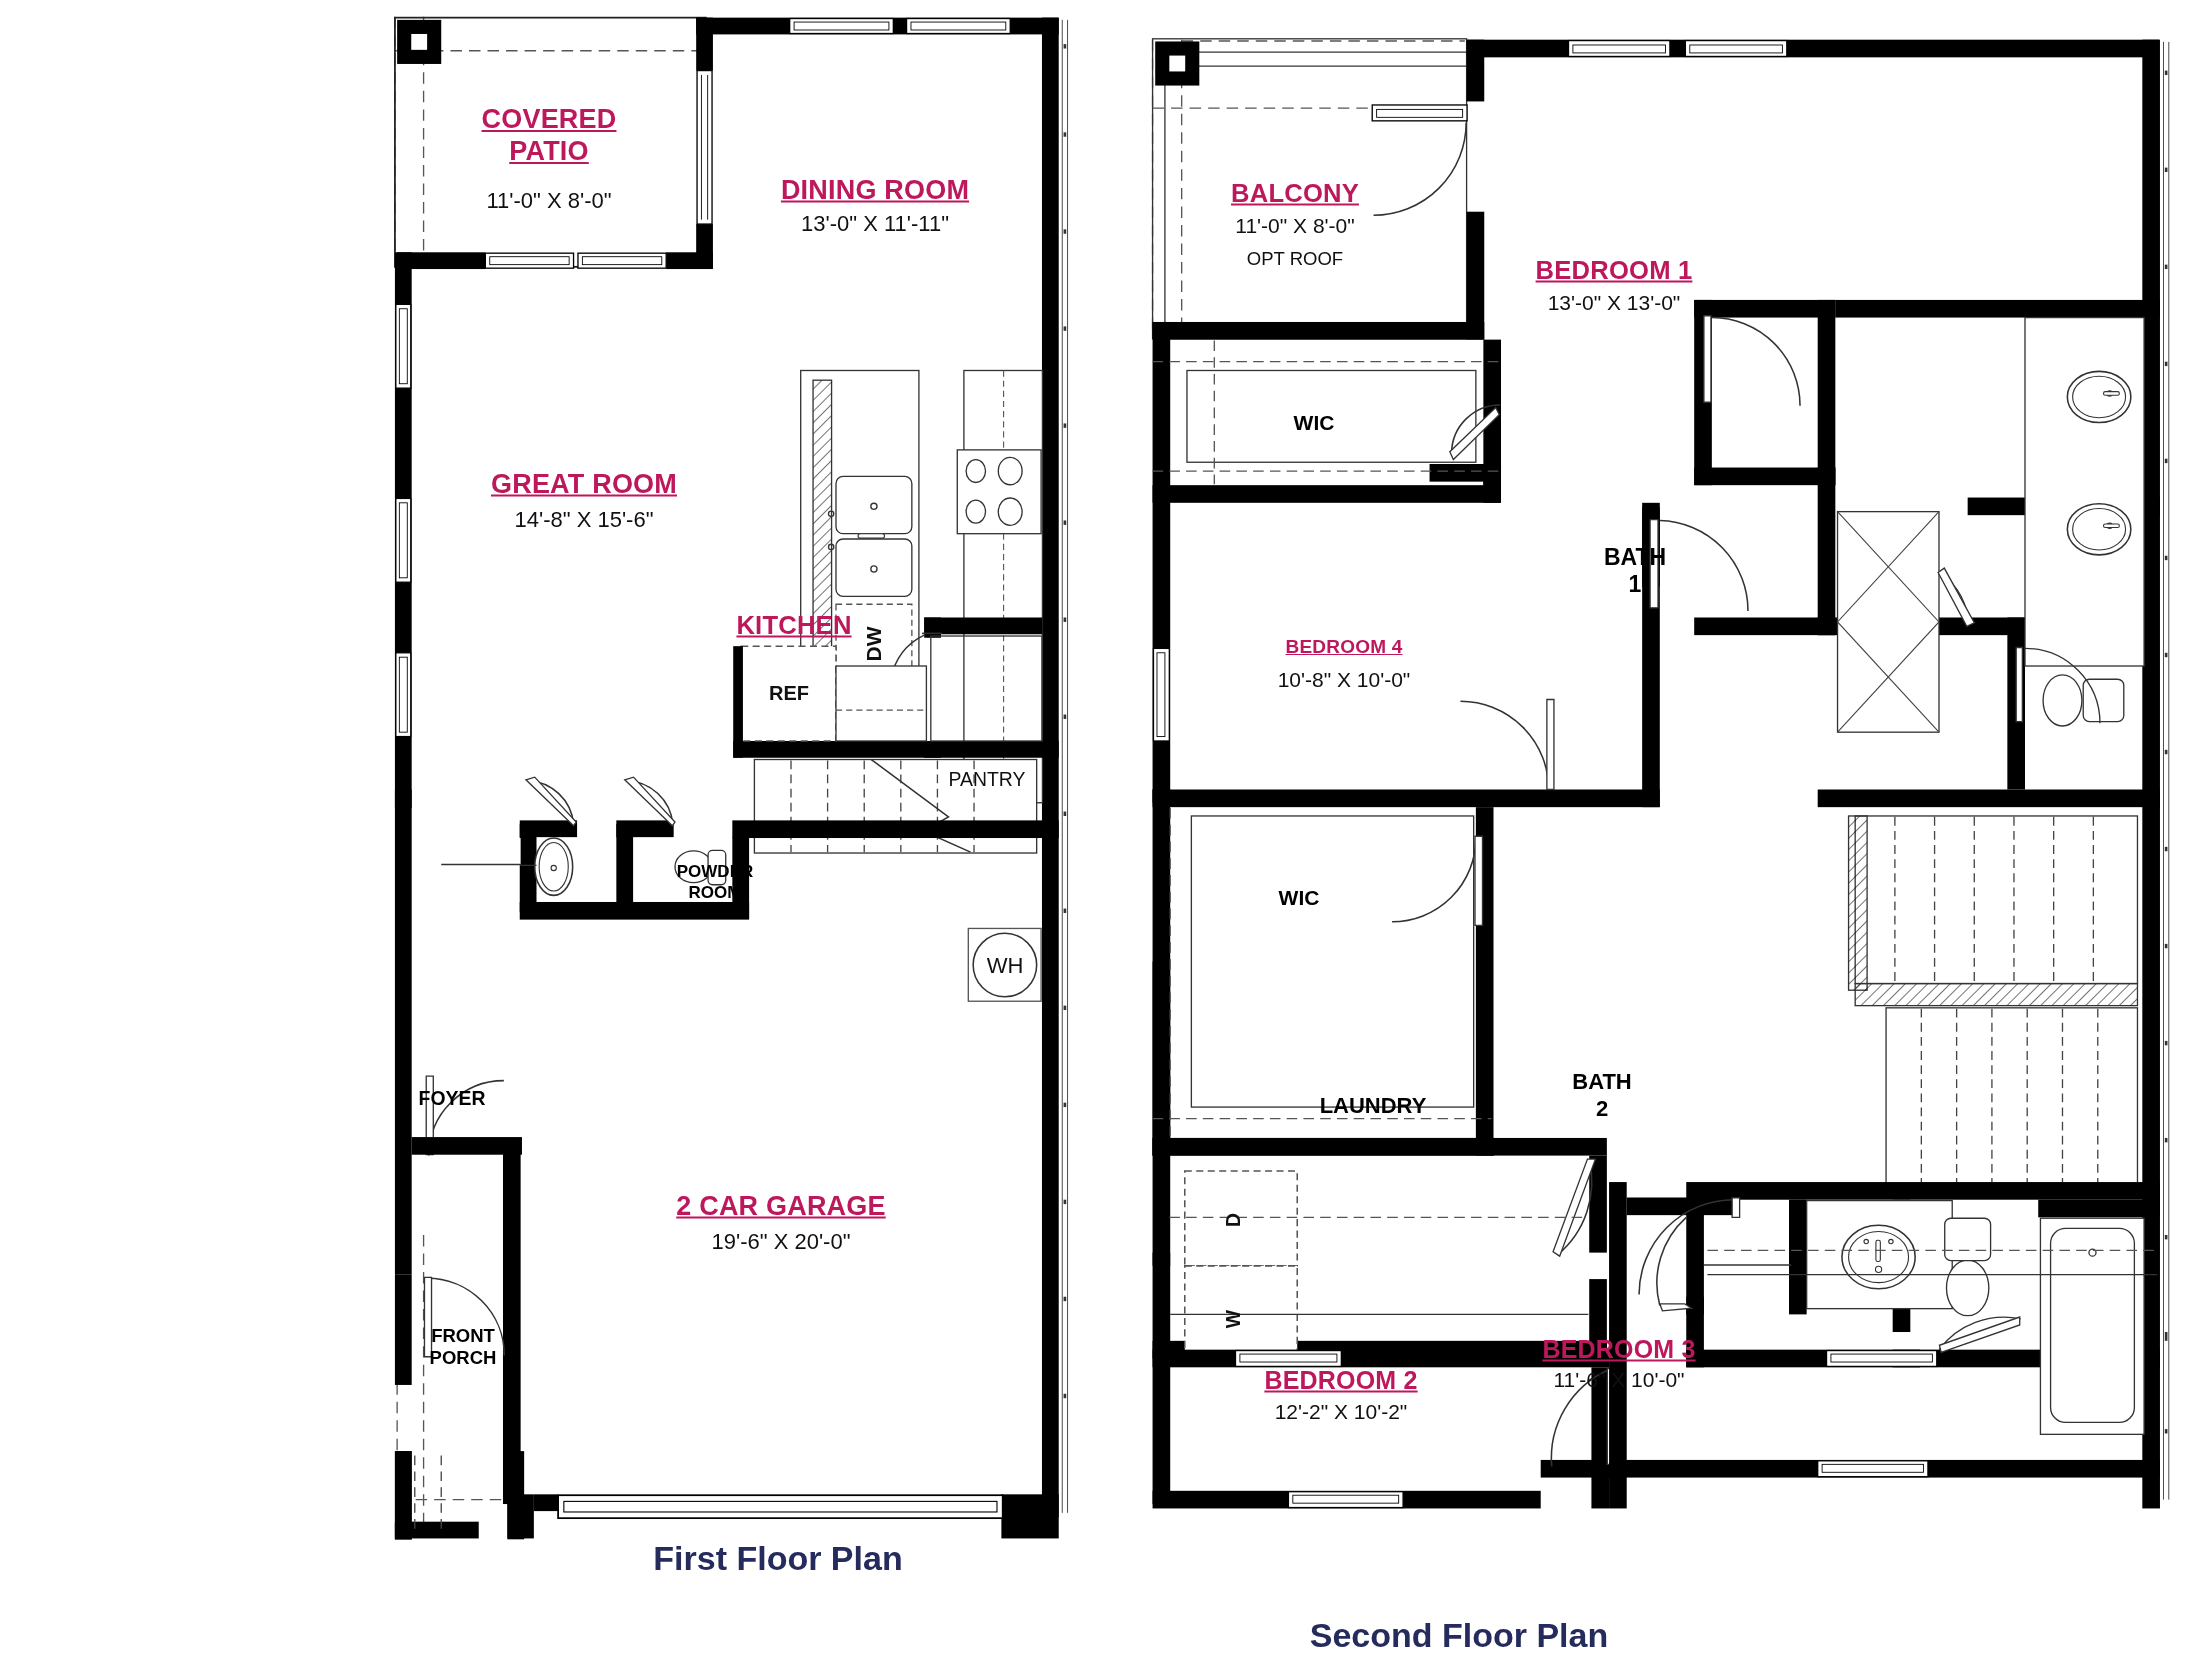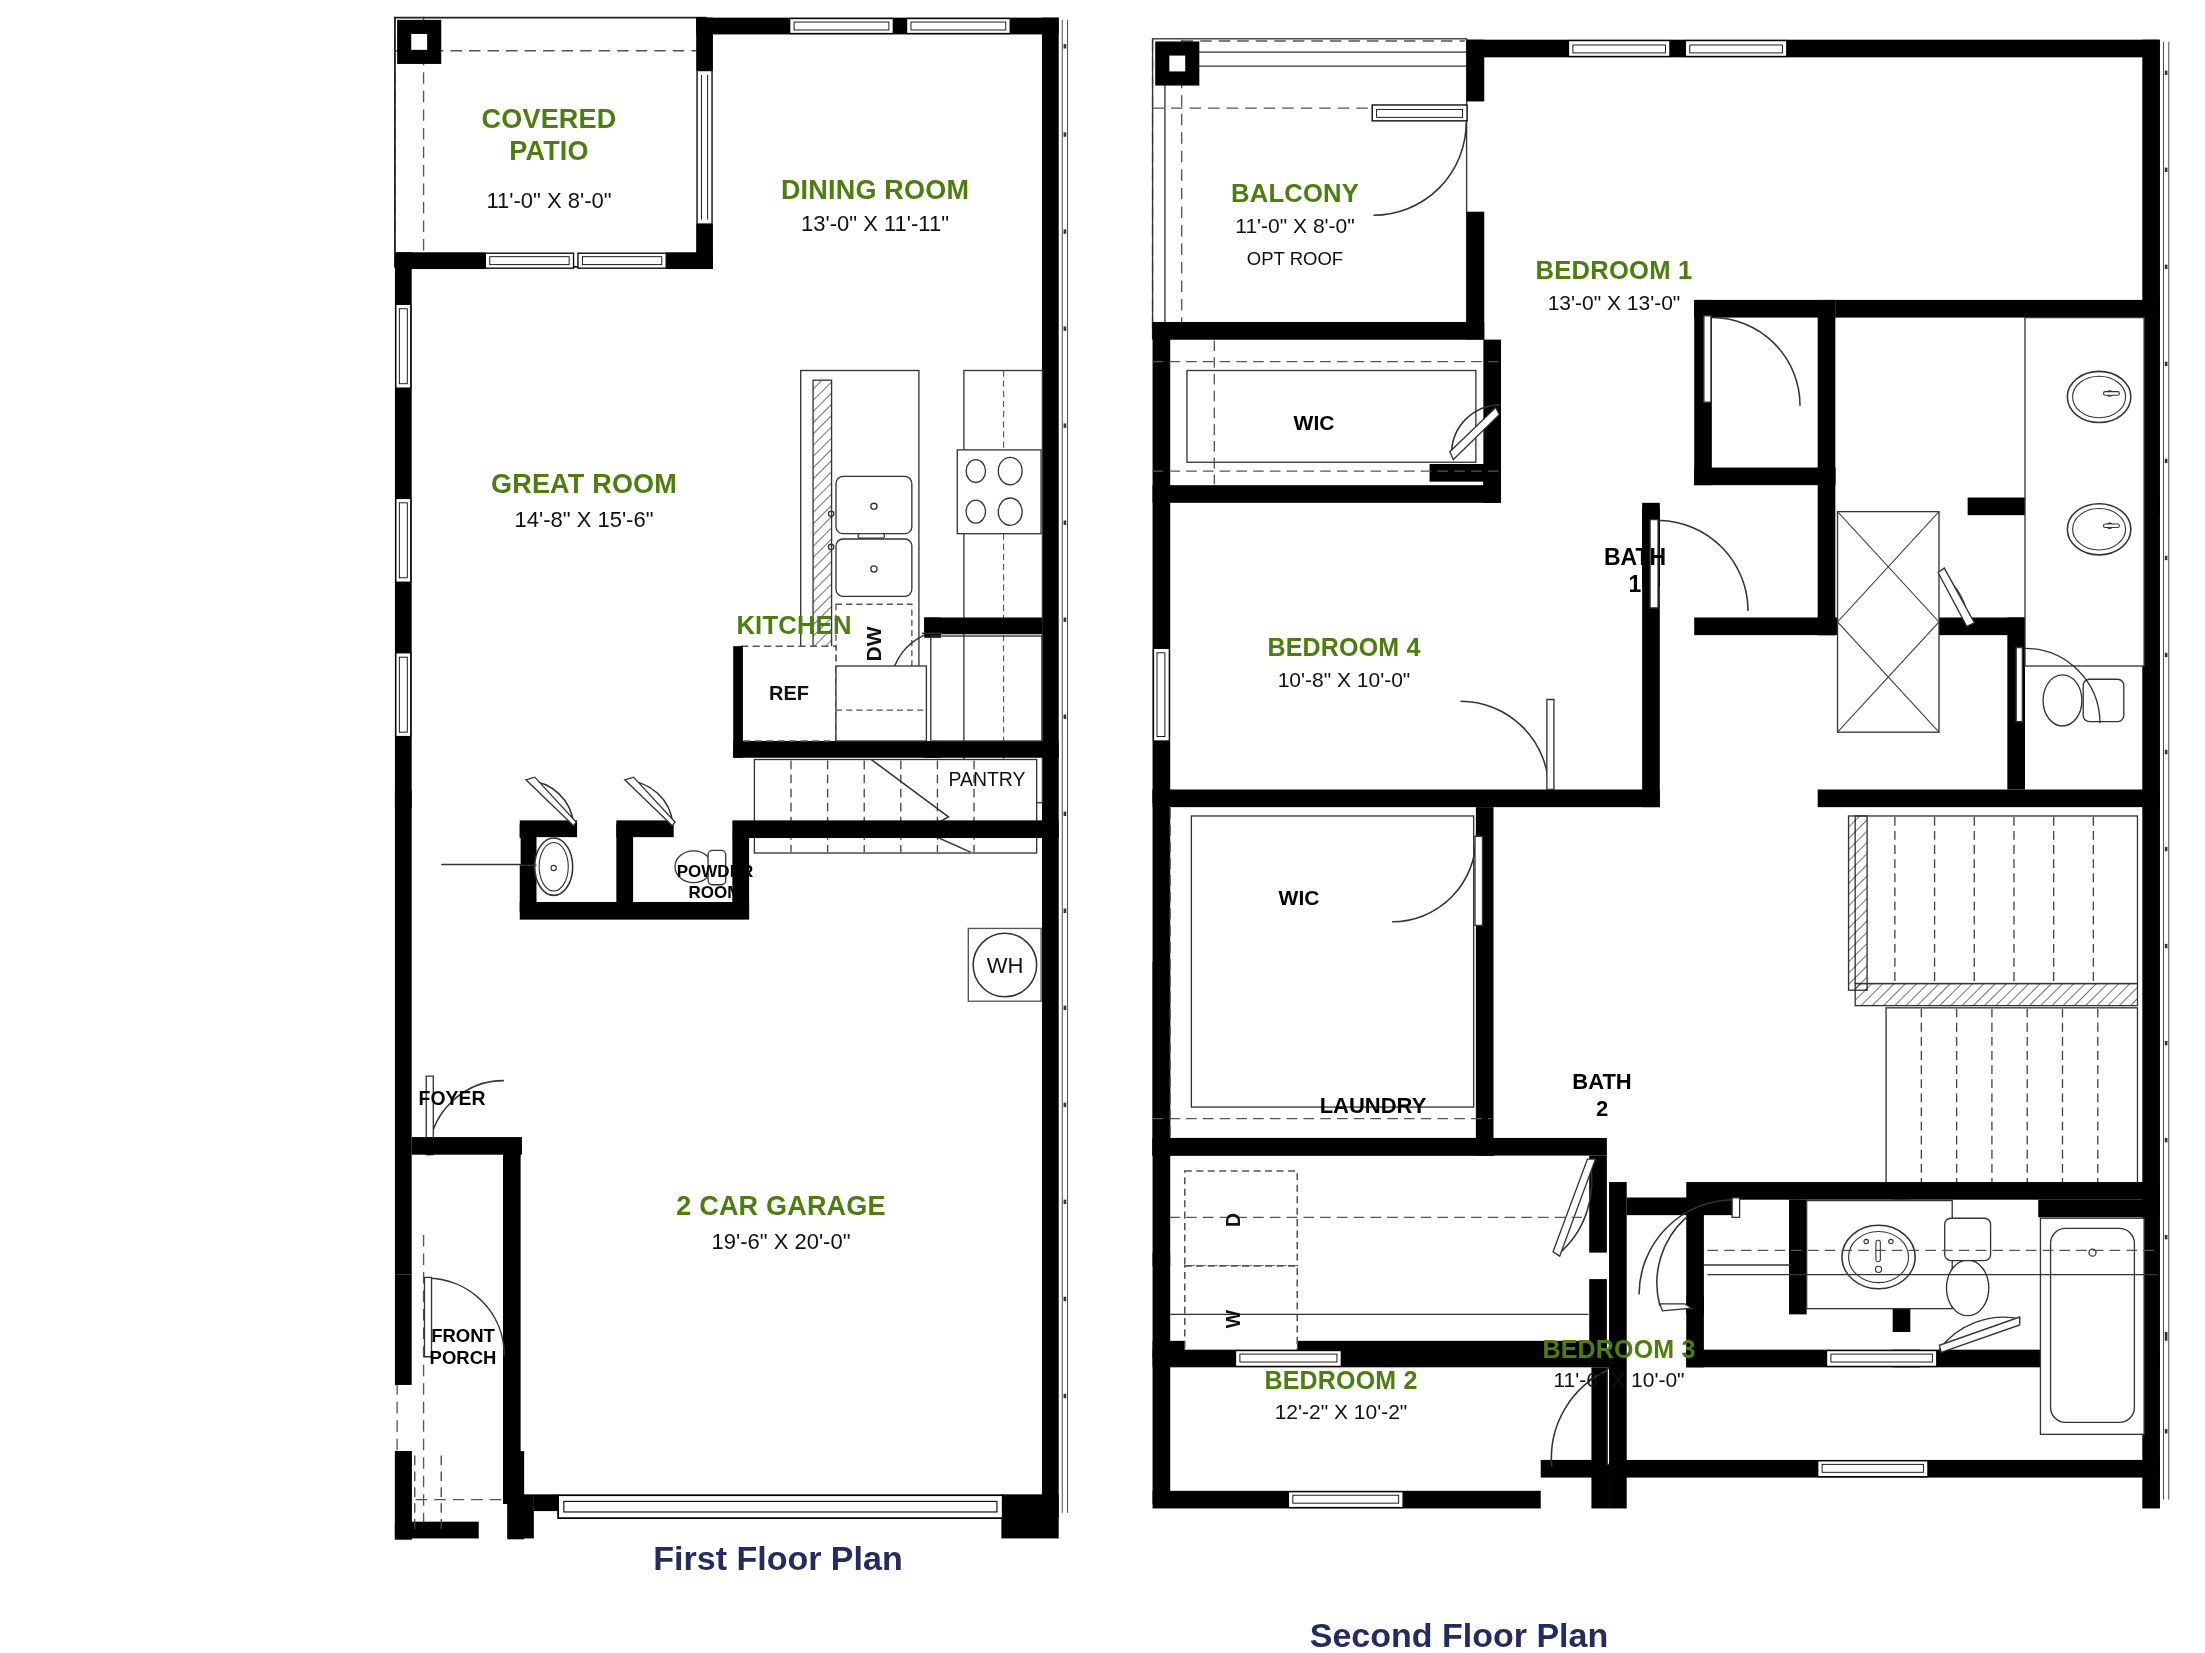--- a/index.html
+++ b/index.html
@@ -5,21 +5,21 @@
   html,body{margin:0;padding:0;background:#ffffff;}
   body{width:2205px;height:1654px;position:relative;overflow:hidden;
        font-family:"Liberation Sans","DejaVu Sans",sans-serif;}
 
   .plan{position:absolute;top:0;left:0;}
   svg{display:block;}
 
   
   .lbl{position:absolute;text-align:center;white-space:nowrap;
        transform:translate(-50%,-50%);pointer-events:none;}
-  .rname{color:#4d7c0f;font-weight:bold;letter-spacing:0.2px;}
+  .rname{color:#be185d;font-weight:bold;letter-spacing:0.2px;text-decoration:underline;}
   .rdim{color:#111111;font-weight:normal;letter-spacing:0px;}
   .rsmall{color:#000000;font-weight:bold;}
   .blk{color:#111111;font-weight:bold;}
   .blknorm{color:#111111;font-weight:normal;}
   .title{color:#252b5c;font-weight:bold;}
   .vert{transform:translate(-50%,-50%) rotate(-90deg);}
 </style>
 </head>
 <body>
 
@@ -615,21 +615,21 @@
 <div class="lbl rname" style="left:1614px;top:270px;font-size:25.6px;">BEDROOM 1</div>
 <div class="lbl rdim" style="left:1614px;top:303px;font-size:21px;">13'-0" X 13'-0"</div>
 
 <div class="lbl rsmall" style="left:1314px;top:423px;font-size:21px;">WIC</div>
 
 <div class="lbl rsmall" style="left:1635px;top:571px;font-size:23px;line-height:27px;">
   <div>BATH</div>
   <div>1</div>
 </div>
 
-<div class="lbl rname" style="left:1344px;top:647px;font-size:25px;">BEDROOM 4</div>
+<div class="lbl rname" style="left:1344px;top:647px;font-size:19px;">BEDROOM 4</div>
 <div class="lbl rdim" style="left:1344px;top:680px;font-size:21px;">10'-8" X 10'-0"</div>
 
 <div class="lbl rsmall" style="left:1299px;top:898px;font-size:21px;">WIC</div>
 
 <div class="lbl rsmall" style="left:1373px;top:1106px;font-size:22px;">LAUNDRY</div>
 
 <div class="lbl rsmall" style="left:1602px;top:1095px;font-size:22px;line-height:26.5px;">
   <div>BATH</div>
   <div>2</div>
 </div>

